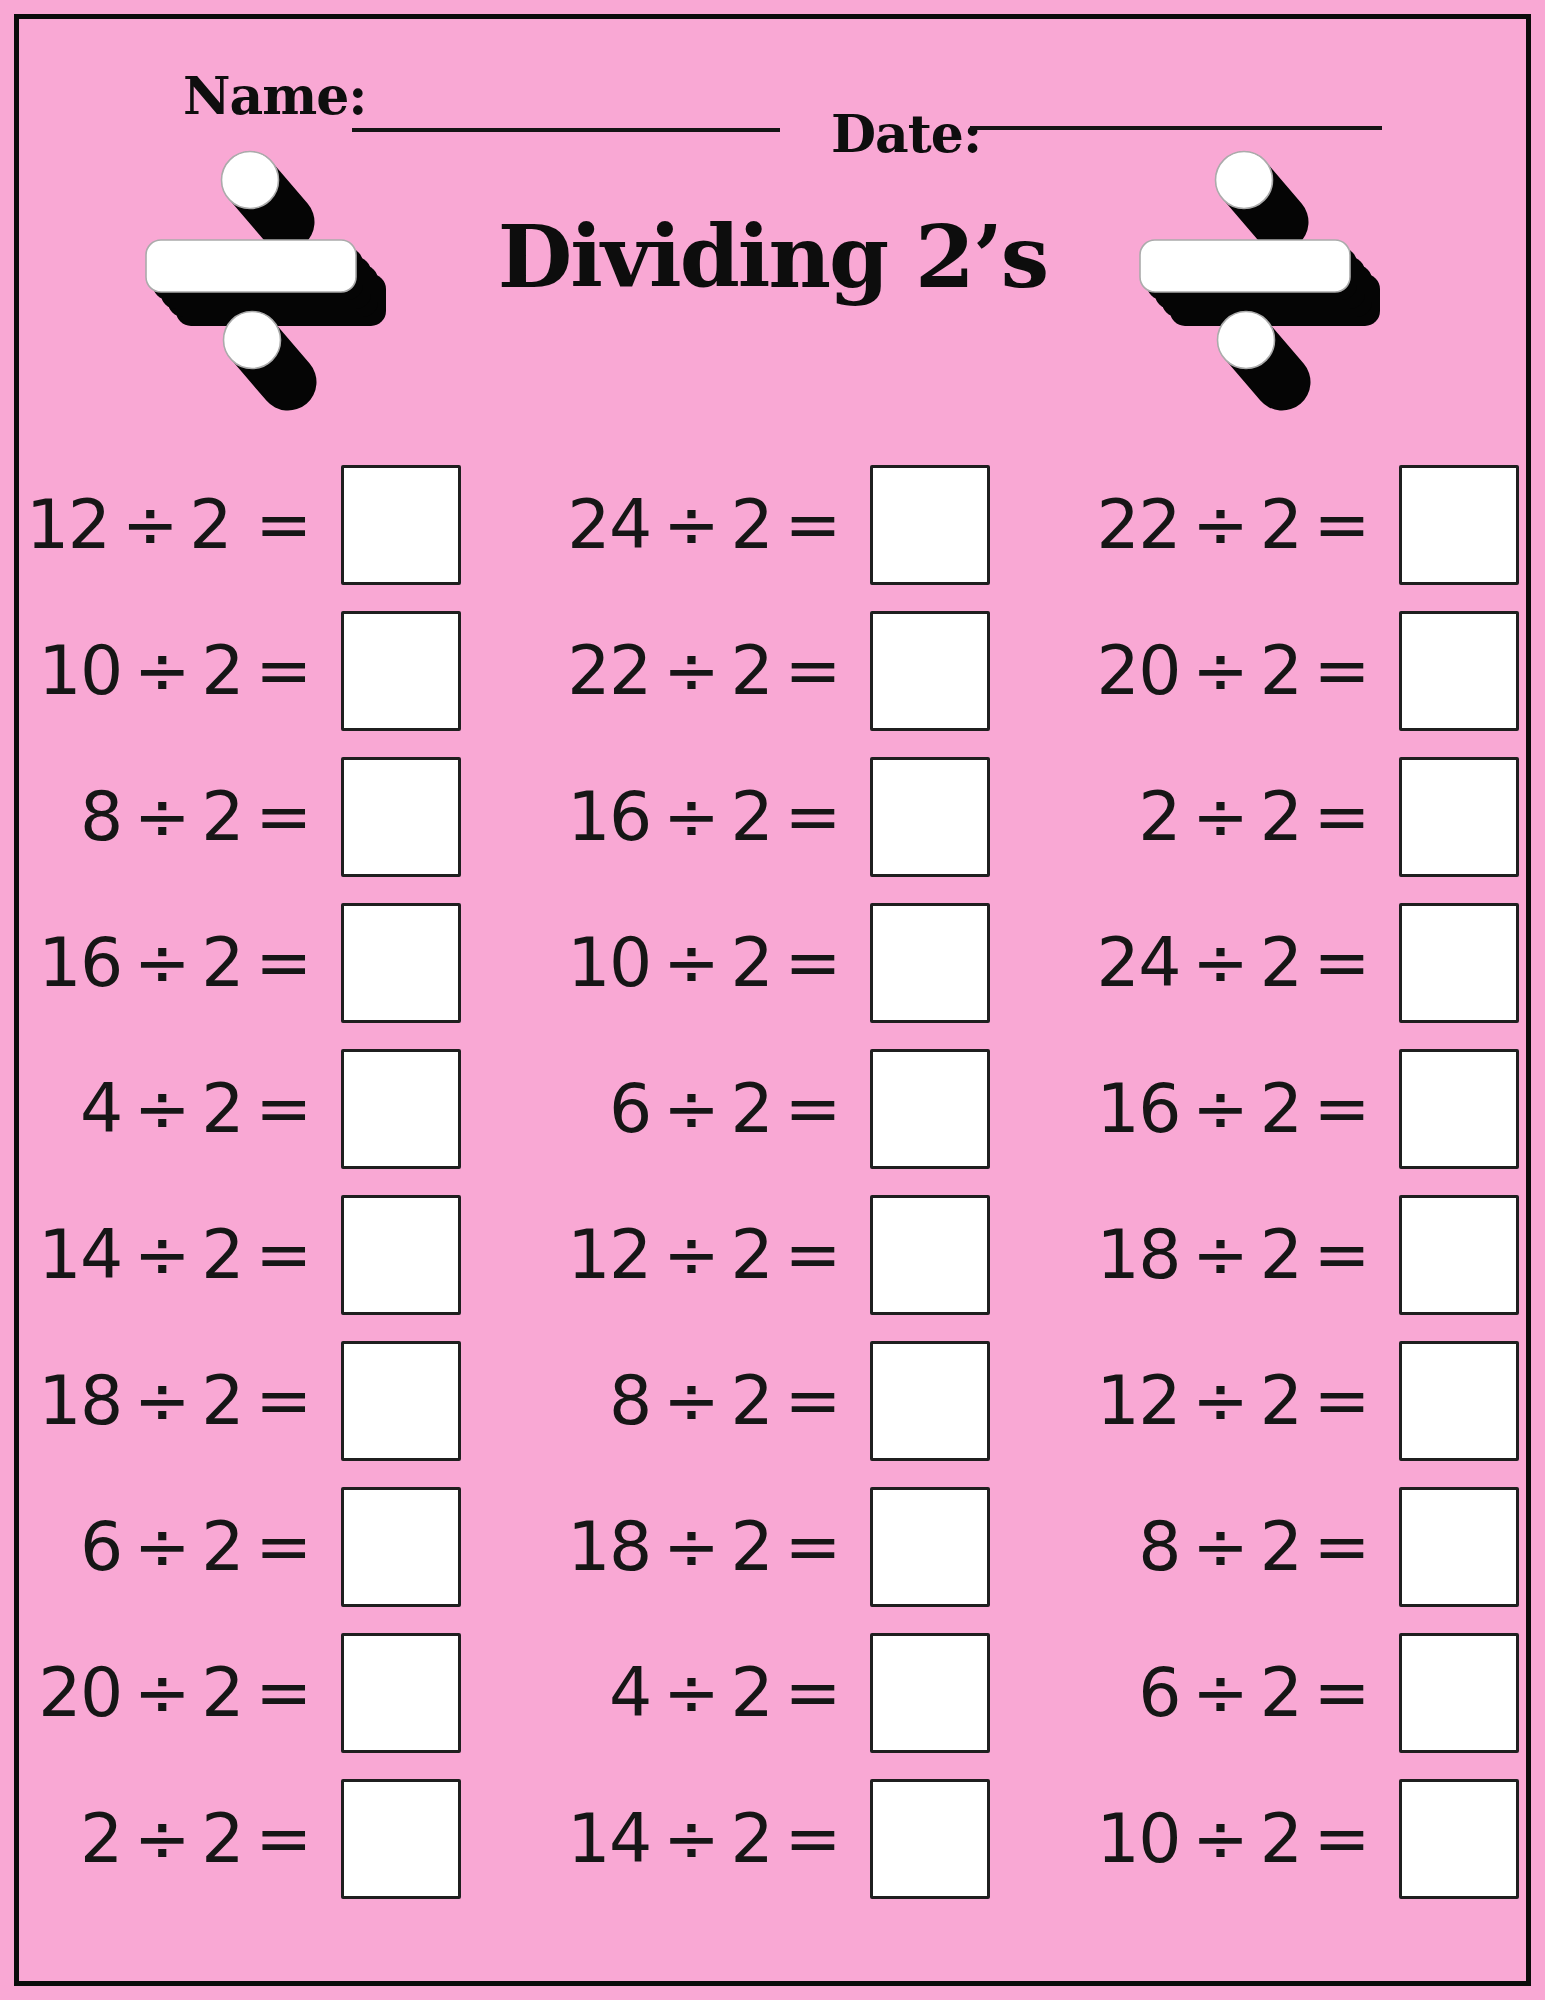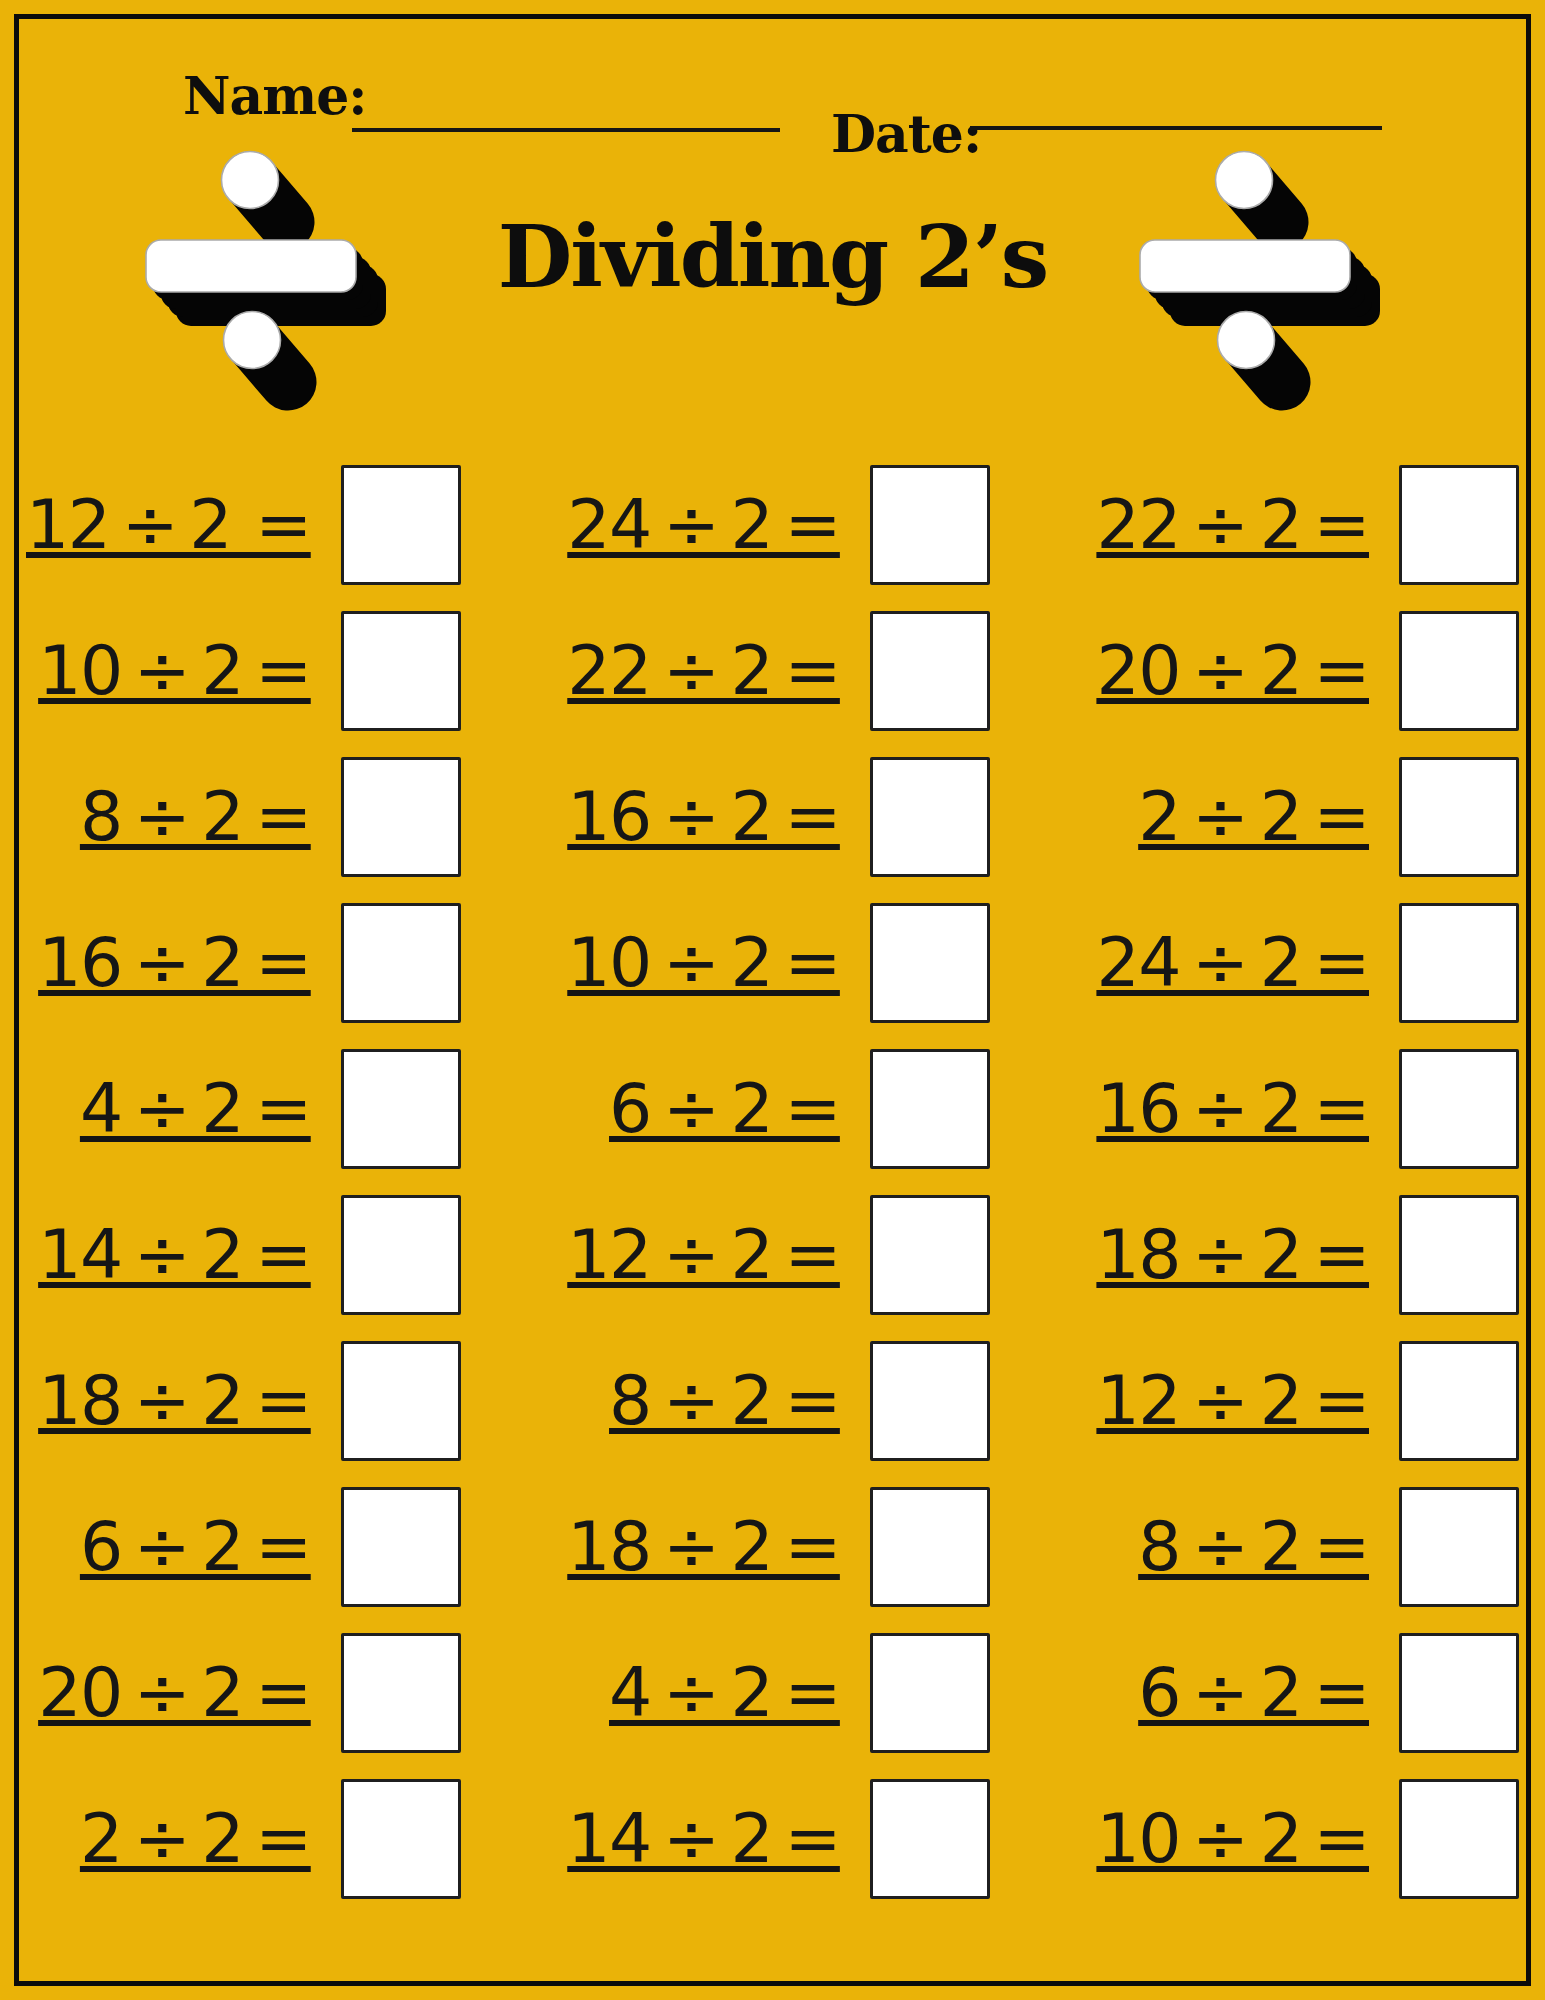--- a/index.html
+++ b/index.html
@@ -1,20 +1,20 @@
 <!DOCTYPE html>
 <html><head>
 <meta charset="utf-8">
 <style>
   html, body { margin: 0; padding: 0; background: #ffffff; }
   body {
     width: 1545px; height: 2000px; position: relative; overflow: hidden;
     font-family: "DejaVu Sans", sans-serif; color: #141414;
   }
-  .sheet { position: absolute; inset: 0; background: #eab308; }
+  .sheet { position: absolute; inset: 0; background: #f9a8d4; }
   .frame {
     position: absolute; inset: 14px;
     border: 5px solid #0b0b0b;
     pointer-events: none;
   }
   
   .hdr-label {
     position: absolute;
     font-family: "DejaVu Serif", serif;
     font-weight: bold;
@@ -40,21 +40,20 @@
   .divsym { position: absolute; width: 310px; height: 300px; }
   #divsym-left  { left: 112px;  top: 114px; }
   #divsym-right { left: 1106px; top: 114px; }
   
   .problems {
     position: absolute; left: 26px; right: 26px; top: 452px;
     display: grid;
     grid-template-columns: repeat(3, 1fr);
     grid-auto-rows: 146px;
     column-gap: 95px;
-    text-decoration: underline;
   }
   .cell {
     display: flex; align-items: center; justify-content: flex-end;
   }
   .expr {
     font-size: 68px; line-height: 1;
     letter-spacing: -1.5px; word-spacing: -8px;
     white-space: pre; color: #161616;
   }
   .abox {

